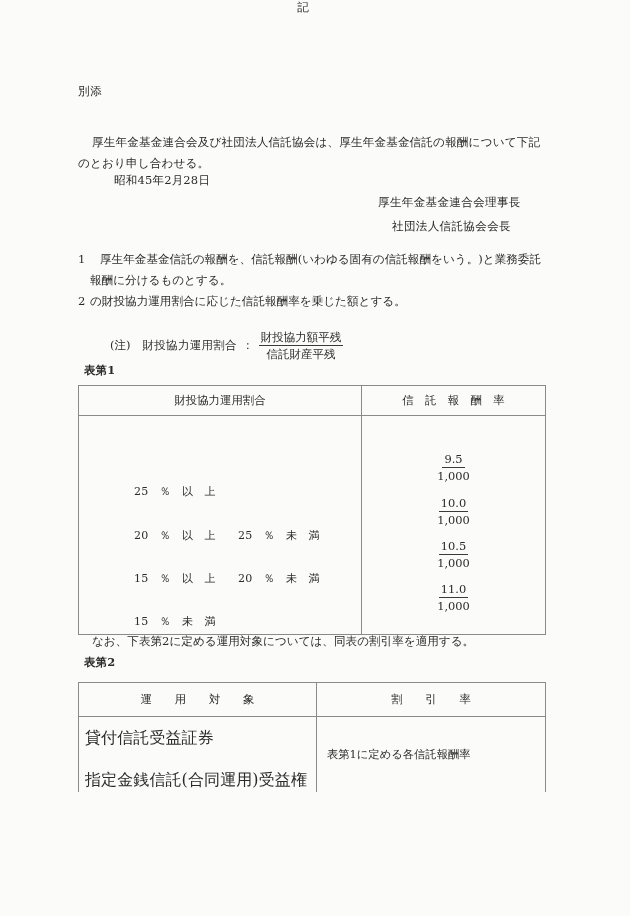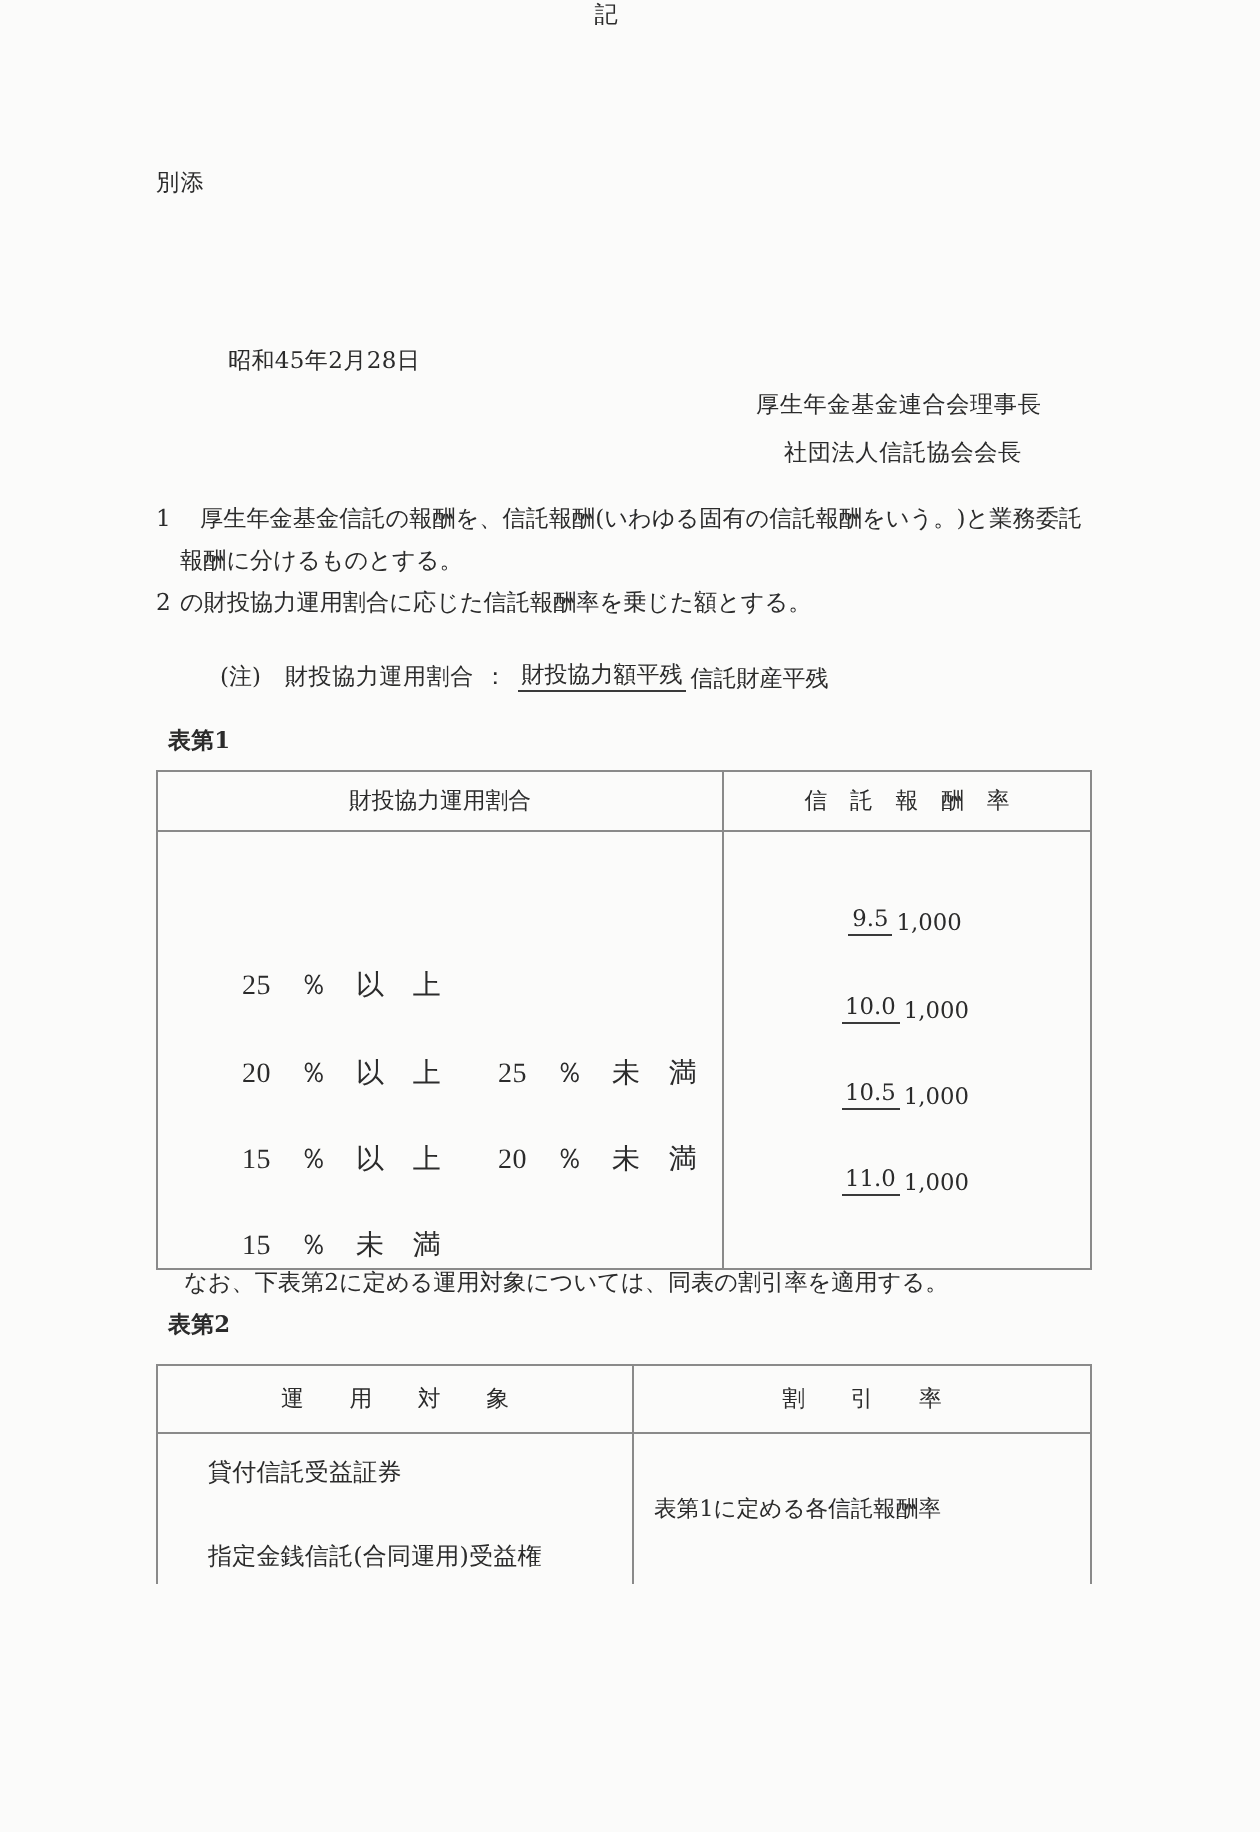--- a/index.html
+++ b/index.html
@@ -54,21 +54,21 @@
   .item .body { display: block; margin-left: 22px; text-indent: 0; }
   .item .body .cont { display: block; margin-left: -10px; }
   .i1 { left: 78px; top: 249px; }
   .i2 { left: 78px; top: 291px; }
 
   
   .note { position: absolute; left: 110px; top: 330px; font-size: 11.5px;
           display: flex; align-items: center; }
   .note .lbl { margin-right: 12px; }
   .note .lbl2 { margin-right: 5px; letter-spacing: .3px; }
-  .frac { display: inline-flex; flex-direction: row; align-items: center;
+  .frac { display: inline-flex; flex-direction: column; align-items: center;
           line-height: 1.25; vertical-align: middle; }
   .frac .nu { border-bottom: 1px solid #3a3a3a; padding: 0 2px 1px 2px; }
   .frac .de { padding: 1px 2px 0 2px; }
 
   
   .cap { position: absolute; left: 84px; font-size: 11.4px; letter-spacing: .2px; font-weight: bold; }
   .cap1 { top: 363px; }
   .cap2 { top: 655px; }
 
   
@@ -94,22 +94,22 @@
   }
   #table1 .bodyrow td {
     border: 1px solid #8a8a8a;
     border-top: none;
     height: 218px;
     vertical-align: top;
     padding: 0;
   }
   .range-list { position: relative; height: 100%; }
   .range-list .rng {
-    position: absolute; left: 42px;
-    font-size: 14px; letter-spacing: .2px; white-space: pre; font-family: Liberation Serif, serif;
+    position: absolute; left: 55px;
+    font-size: 11px; letter-spacing: .2px; white-space: pre;
   }
   .rate-list { position: relative; height: 100%; }
   .rate-list .rate {
     position: absolute; left: 0; width: 100%;
     display: flex; justify-content: center;
   }
 
   
   .t-mid { position: absolute; left: 78px; top: 634px; font-size: 11.6px;
            text-indent: 14px; width: 470px; }
@@ -127,35 +127,35 @@
     border-left: 1px solid #8a8a8a;
     border-right: 1px solid #8a8a8a;
     border-top: 1px solid #8a8a8a;
     border-bottom: none;
     height: 75px;
     vertical-align: top;
     padding: 0;
   }
   .obj-list { position: relative; height: 100%; }
   .obj-list .obj {
-    position: absolute; left: 6px; font-size: 12px; letter-spacing: .1px;
+    position: absolute; left: 6px; font-size: 16px; letter-spacing: .1px;
     white-space: pre;
-    margin-left: 19px;
   }
   .disc { position: relative; height: 100%; }
   .disc .dtxt { position: absolute; left: 10px; top: 30px; font-size: 11.3px; }
 </style>
 </head>
 <body>
 
 <div class="page">
 
   <div class="abs t-attach">別添</div>
 
 
+  <div class="para p-lead">厚生年金基金連合会及び社団法人信託協会は、厚生年金基金信託の報酬について下記のとおり申し合わせる。</div>
 
   <div class="abs t-date">昭和45年2月28日</div>
 
   <div class="abs t-sign1">厚生年金基金連合会理事長</div>
   <div class="abs t-sign2">社団法人信託協会会長</div>
 
   <div class="t-ki"><span>記</span></div>
 
   <div class="item i1">
     <span class="num">1</span>

